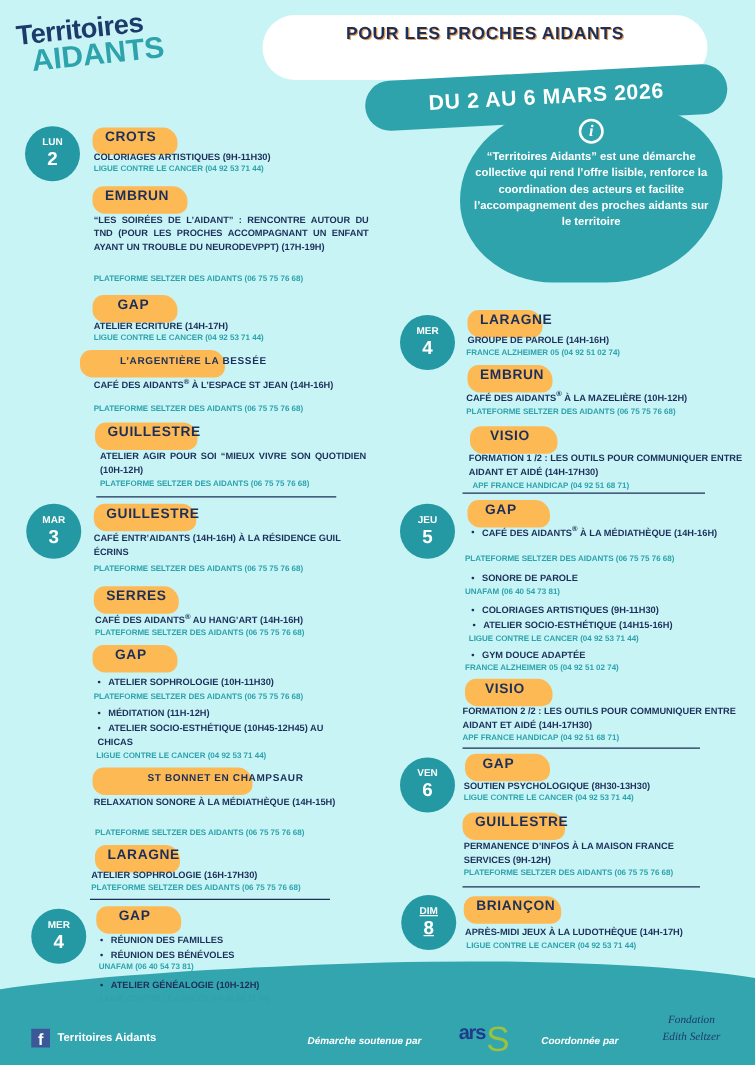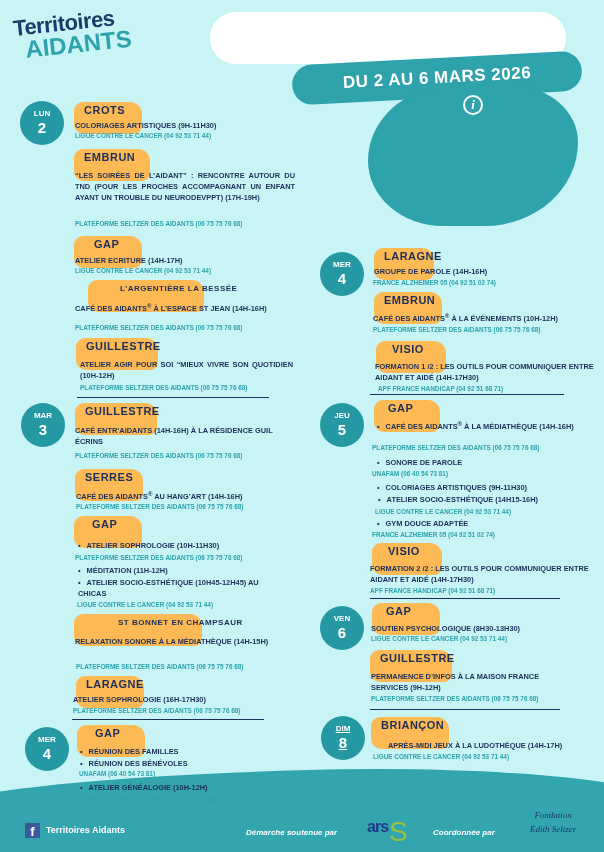--- a/index.html
+++ b/index.html
@@ -48,21 +48,21 @@
   .day {
     position: absolute; width: 44px; height: 44px; border-radius: 50%;
     background: #2499a3; color: #fff; text-align: center;
     font-family: "Liberation Sans", sans-serif; font-weight: bold;
   }
   .day .dn { font-size: 8px; display: block; margin-top: 8px; line-height: 10px; }
   .day .dd { font-size: 15px; display: block; line-height: 17px; }
 
   
   .loc {
-    position: absolute; height: 32px; background: #fdb954;
+    position: absolute; height: 22px; background: #fdb954;
     border-radius: 9px 12px 8px 10px;
     font-family: "Liberation Sans", sans-serif; font-weight: bold; font-size: 11px;
     color: #1c2f5a; line-height: 17px; padding: 0 10px; letter-spacing: 0.5px;
     white-space: nowrap;
   }
   .loc.sm { font-size: 8px; padding: 0 5px; }
 
   .ev { position: absolute; font-family: "Liberation Sans", sans-serif; font-weight: bold; font-size: 7.4px; color: #1c2f5a; line-height: 11px; }
   .org { position: absolute; font-family: "Liberation Sans", sans-serif; font-weight: bold; font-size: 6.4px; color: #2ea3ac; line-height: 9px; white-space: nowrap; }
   .just { text-align: justify; }
@@ -91,45 +91,47 @@
 </style>
 </head>
 <body>
 
 <div class="logo">
   <div class="l1">Territoires</div>
   <div class="l2">AIDANTS</div>
 </div>
 
 <div class="title-pill">
+  <div class="t2">POUR LES PROCHES AIDANTS</div>
 </div>
 <div class="date-banner">
   <span>DU 2 AU 6 MARS 2026</span>
 </div>
 <div class="info-blob">
   <span class="info-icon">i</span>
+  <div class="info-text">“Territoires Aidants” est une démarche collective qui rend l’offre lisible, renforce la coordination des acteurs et facilite l’accompagnement des proches aidants sur le territoire</div>
 </div>
 
 <div class="day" style="left:20px;top:101px;">
   <span class="dn">LUN</span>
   <span class="dd">2</span>
 </div>
 <div class="loc" style="left:74px;top:102px;width:68px;">CROTS</div>
 <div class="ev" style="left:75px;top:120px;">COLORIAGES ARTISTIQUES (9H-11H30)</div>
 <div class="org" style="left:75px;top:131px;">LIGUE CONTRE LE CANCER (04 92 53 71 44)</div>
 
 <div class="loc" style="left:74px;top:149px;width:76px;">EMBRUN</div>
 <div class="ev just" style="left:75px;top:170px;width:220px;">“LES SOIRÉES DE L’AIDANT” : RENCONTRE AUTOUR DU TND (POUR LES PROCHES ACCOMPAGNANT UN ENFANT AYANT UN TROUBLE DU NEURODEVPPT) (17H-19H)</div>
 <div class="org" style="left:75px;top:219px;">PLATEFORME SELTZER DES AIDANTS (06 75 75 76 68)</div>
 
 <div class="loc" style="left:74px;top:236px;width:68px;padding-left:20px;">GAP</div>
 <div class="ev" style="left:75px;top:255px;">ATELIER ECRITURE (14H-17H)</div>
 <div class="org" style="left:75px;top:266px;">LIGUE CONTRE LE CANCER (04 92 53 71 44)</div>
 
-<div class="loc sm" style="left:88px;top:280px;width:116px;padding-left:32px;">L’ARGENTIÈRE LA BESSÉE</div>
+<div class="loc sm" style="left:64px;top:280px;width:116px;padding-left:32px;">L’ARGENTIÈRE LA BESSÉE</div>
 <div class="ev" style="left:75px;top:301px;width:200px;"><span>CAFÉ DES AIDANTS</span><sup>®</sup><span> À L’ESPACE ST JEAN (14H-16H)</span></div>
 <div class="org" style="left:75px;top:323px;">PLATEFORME SELTZER DES AIDANTS (06 75 75 76 68)</div>
 
 <div class="loc" style="left:76px;top:338px;width:82px;">GUILLESTRE</div>
 <div class="ev just" style="left:80px;top:359px;width:213px;">ATELIER AGIR POUR SOI “MIEUX VIVRE SON QUOTIDIEN (10H-12H)</div>
 <div class="org" style="left:80px;top:383px;">PLATEFORME SELTZER DES AIDANTS (06 75 75 76 68)</div>
 <div class="hr" style="left:77px;top:397px;width:192px;"></div>
 
 <div class="day" style="left:21px;top:403px;">
   <span class="dn">MAR</span>
@@ -176,21 +178,21 @@
 
 <div class="day" style="left:320px;top:252px;">
   <span class="dn">MER</span>
   <span class="dd">4</span>
 </div>
 <div class="loc" style="left:374px;top:248px;width:60px;">LARAGNE</div>
 <div class="ev" style="left:374px;top:266px;">GROUPE DE PAROLE (14H-16H)</div>
 <div class="org" style="left:373px;top:278px;">FRANCE ALZHEIMER 05 (04 92 51 02 74)</div>
 
 <div class="loc" style="left:374px;top:292px;width:68px;">EMBRUN</div>
-<div class="ev" style="left:373px;top:311px;"><span>CAFÉ DES AIDANTS</span><sup>®</sup><span> À LA ÉVÉNEMENTS (10H-12H)</span></div>
+<div class="ev" style="left:373px;top:311px;"><span>CAFÉ DES AIDANTS</span><sup>®</sup><span> À LA MAZELIÈRE (10H-12H)</span></div>
 <div class="org" style="left:373px;top:325px;">PLATEFORME SELTZER DES AIDANTS (06 75 75 76 68)</div>
 
 <div class="loc" style="left:376px;top:341px;width:70px;padding-left:16px;">VISIO</div>
 <div class="ev" style="left:375px;top:361px;width:225px;">FORMATION 1 /2 : LES OUTILS POUR COMMUNIQUER ENTRE AIDANT ET AIDÉ (14H-17H30)</div>
 <div class="org" style="left:378px;top:384px;">APF FRANCE HANDICAP (04 92 51 68 71)</div>
 <div class="hr" style="left:370px;top:394px;width:194px;"></div>
 
 <div class="day" style="left:320px;top:403px;">
   <span class="dn">JEU</span>
   <span class="dd">5</span>
@@ -222,21 +224,21 @@
 <div class="loc" style="left:370px;top:650px;width:82px;">GUILLESTRE</div>
 <div class="ev" style="left:371px;top:671px;width:200px;">PERMANENCE D’INFOS À LA MAISON FRANCE SERVICES (9H-12H)</div>
 <div class="org" style="left:371px;top:694px;">PLATEFORME SELTZER DES AIDANTS (06 75 75 76 68)</div>
 <div class="hr" style="left:370px;top:709px;width:190px;"></div>
 
 <div class="day" style="left:321px;top:716px;text-decoration:underline;">
   <span class="dn">DIM</span>
   <span class="dd">8</span>
 </div>
 <div class="loc" style="left:371px;top:717px;width:78px;">BRIANÇON</div>
-<div class="ev" style="left:372px;top:740px;margin-left:16px;">APRÈS-MIDI JEUX À LA LUDOTHÈQUE (14H-17H)</div>
+<div class="ev" style="left:372px;top:740px;">APRÈS-MIDI JEUX À LA LUDOTHÈQUE (14H-17H)</div>
 <div class="org" style="left:373px;top:752px;">LIGUE CONTRE LE CANCER (04 92 53 71 44)</div>
 
 <div class="fb">f</div>
 <div class="fb-label">Territoires Aidants</div>
 <div class="support">Démarche soutenue par</div>
 <div class="ars">
   <span class="a">ars</span>
   <span class="s">S</span>
 </div>
 <div class="coord">Coordonnée par</div>

